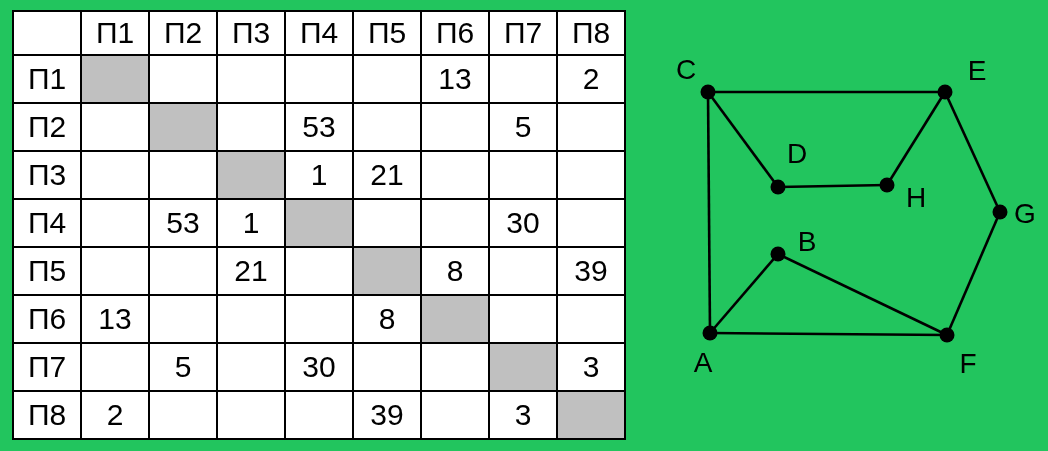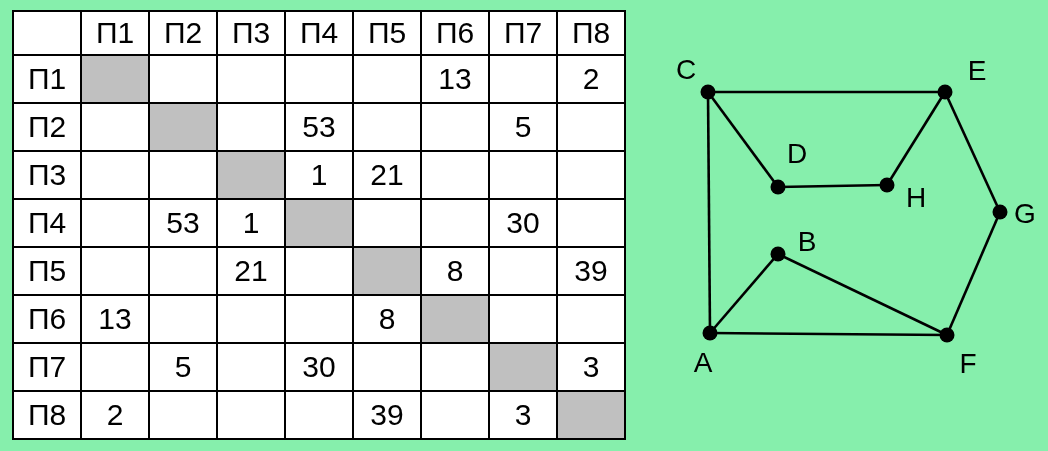--- a/index.html
+++ b/index.html
@@ -5,21 +5,21 @@
   html, body {
     margin: 0;
     padding: 0;
     background: #ffffff;
     font-family: "Liberation Sans", "DejaVu Sans", sans-serif;
   }
   .stage {
     position: relative;
     width: 1048px;
     height: 451px;
-    background: #86efac;
+    background: #22c55e;
     overflow: hidden;
   }
   table.matrix {
     position: absolute;
     left: 12px;
     top: 10px;
     border-collapse: collapse;
     table-layout: fixed;
   }
   table.matrix th, table.matrix td {

